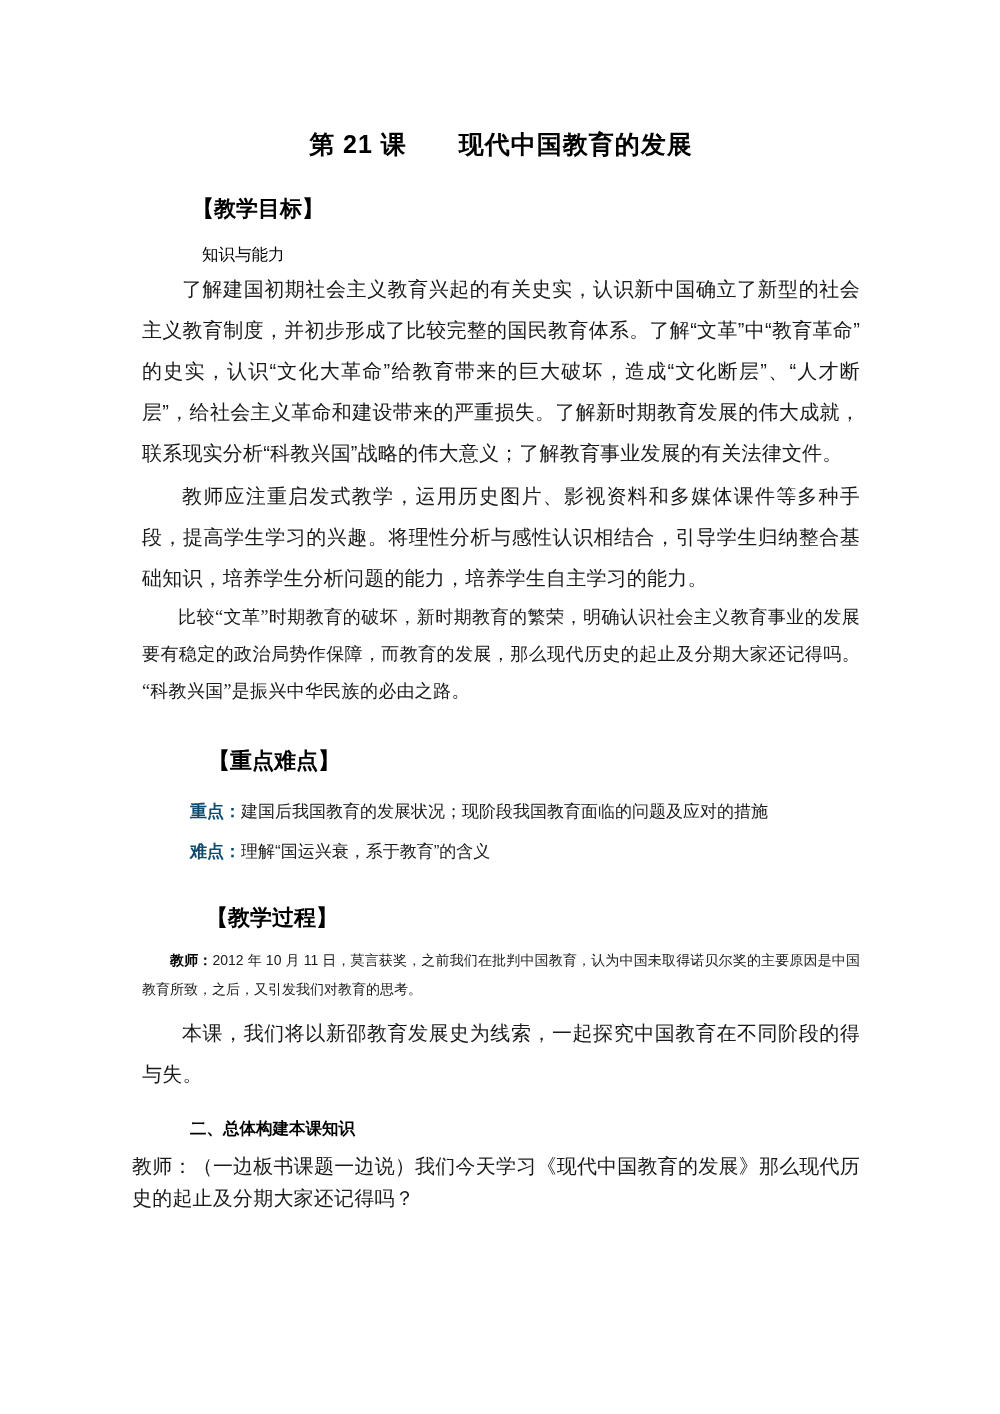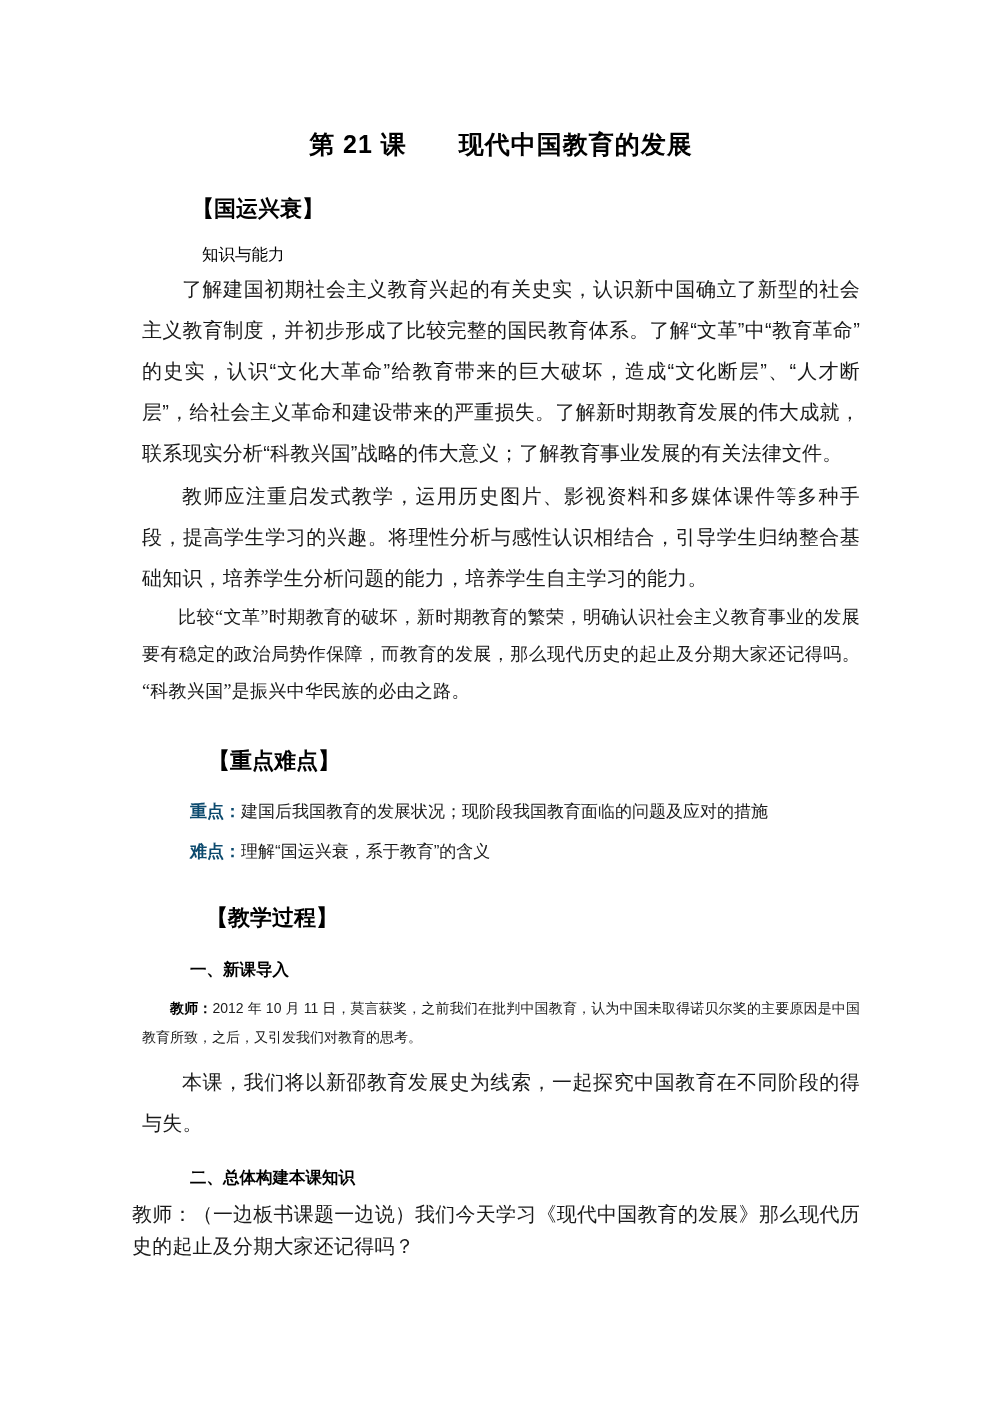--- a/index.html
+++ b/index.html
@@ -148,41 +148,40 @@
   }
 </style>
 </head>
 <body>
 
 <div class="page">
   <div class="content">
 
     <h1 class="doc-title">第 21 课　　现代中国教育的发展</h1>
 
-    <h2 class="bracket-heading bh-goals">【国运兴衰】</h2>
+    <h2 class="bracket-heading bh-goals">【教学目标】</h2>
 
     <h3 class="sub-heading sh-first">知识与能力</h3>
 
     <p class="para tight-top">了解建国初期社会主义教育兴起的有关史实，认识新中国确立了新型的社会主义教育制度，并初步形成了比较完整的国民教育体系。了解“文革”中“教育革命”的史实，认识“文化大革命”给教育带来的巨大破坏，造成“文化断层”、“人才断层”，给社会主义革命和建设带来的严重损失。了解新时期教育发展的伟大成就，联系现实分析“科教兴国”战略的伟大意义；了解教育事业发展的有关法律文件。</p>
 
 
     <p class="para tight-top">教师应注重启发式教学，运用历史图片、影视资料和多媒体课件等多种手段，提高学生学习的兴趣。将理性分析与感性认识相结合，引导学生归纳整合基础知识，培养学生分析问题的能力，培养学生自主学习的能力。</p>
 
 
     <p class="para serif">比较“文革”时期教育的破坏，新时期教育的繁荣，明确认识社会主义教育事业的发展要有稳定的政治局势作保障，而教育的发展，那么现代历史的起止及分期大家还记得吗。“科教兴国”是振兴中华民族的必由之路。</p>
 
     <h2 class="bracket-heading bh-key">【重点难点】</h2>
 
     <p class="label-line ll-first"><span class="lbl">重点：</span><span>建国后我国教育的发展状况；现阶段我国教育面临的问题及应对的措施</span></p>
 
     <p class="label-line ll-next"><span class="lbl">难点：</span><span>理解“国运兴衰，系于教育”的含义</span></p>
 
     <h2 class="bracket-heading bh-process">【教学过程】</h2>
 
-    <h3 class="num-heading nh-1">一、新课导入</h3>
 
     <p class="teacher-line"><span class="lbl">教师：</span><span>2012 年 10 月 11 日，莫言获奖，之前我们在批判中国教育，认为中国未取得诺贝尔奖的主要原因是中国教育所致，之后，又引发我们对教育的思考。</span></p>
 
     <p class="para gap-top">本课，我们将以新邵教育发展史为线索，一起探究中国教育在不同阶段的得与失。</p>
 
     <h3 class="num-heading nh-2">二、总体构建本课知识</h3>
 
     <p class="para flush">教师：（一边板书课题一边说）我们今天学习《现代中国教育的发展》那么现代历史的起止及分期大家还记得吗？</p>
 
   </div>

